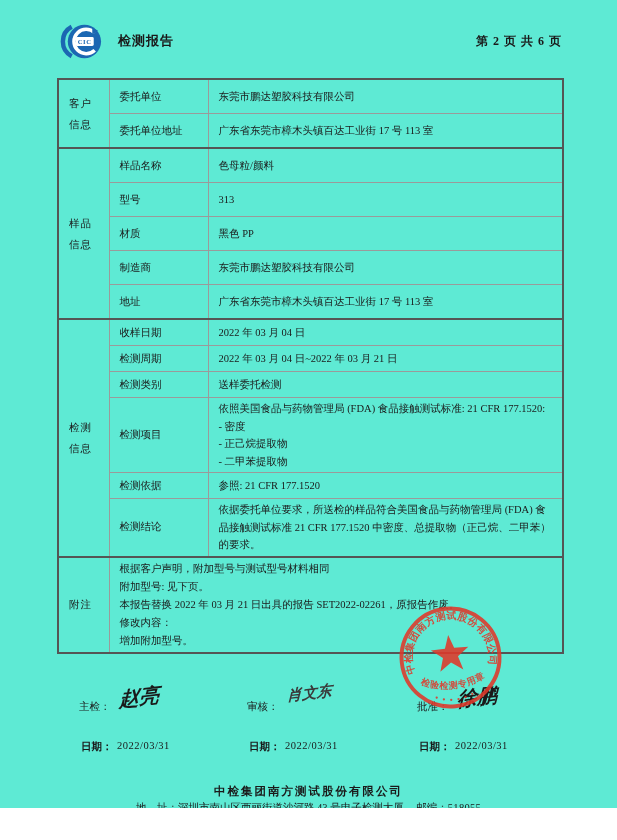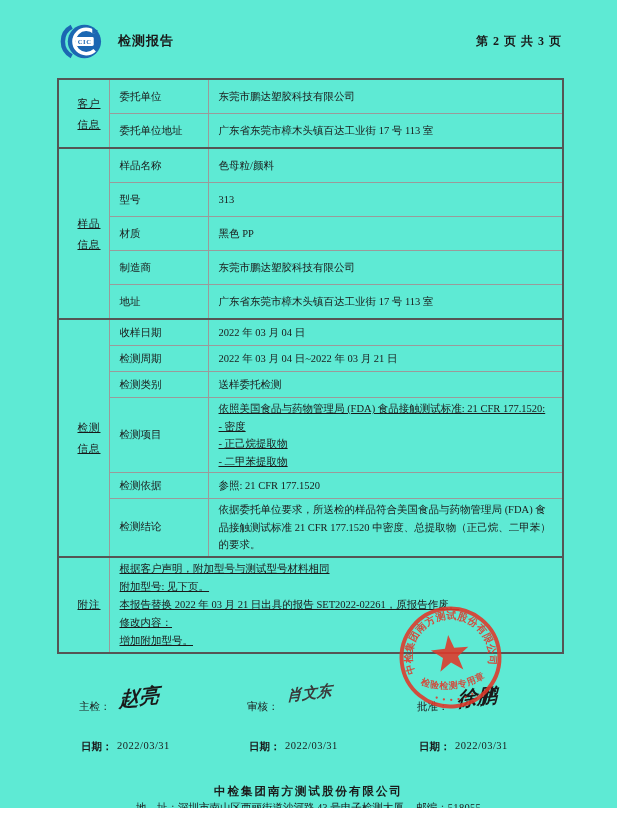--- a/index.html
+++ b/index.html
@@ -13,27 +13,27 @@
   .header { position:absolute; top:16px; left:57px; width:505px; height:50px; display:flex; align-items:center; }
   .logo { width:47px; height:47px; flex:0 0 auto; }
   .report-title { font-weight:bold; font-size:13px; margin-left:14px; letter-spacing:1px; }
   .report-no { font-weight:bold; font-size:12px; margin-left:66px; white-space:nowrap; }
   .page-ind { font-weight:bold; font-size:12px; margin-left:auto; white-space:nowrap; letter-spacing:1px; }
 
   
   table.report { position:absolute; top:78px; left:57px; width:505px; border-collapse:collapse; table-layout:fixed; font-size:10.5px; border:2px solid #555; }
   table.report td { border:1px solid #9a9a9a; vertical-align:middle; padding:2px 8px 2px 10px; }
   tr.sec-start td { border-top:2px solid #555; }
-  td.sec-head { text-align:right; padding:2px 3px; line-height:2.0; letter-spacing:1px;text-decoration:underline; }
+  td.sec-head { text-align:left; padding:2px 3px; line-height:2.0; letter-spacing:1px; }
   td.val { padding-left:12px; }
   tr.h32 td { height:29px; }
   tr.h25 td { height:21px; }
   td.multiline { line-height:17.5px; padding-top:4px; padding-bottom:4px; }
   td.notes { line-height:18px; padding:5px 10px; }
-  .ln { white-space:normal;text-decoration:underline; }
+  .ln { white-space:normal; }
 
   
   .seal { position:absolute; left:394px; top:601px; width:113px; height:113px; opacity:0.88; transform:rotate(-6deg); z-index:5; pointer-events:none; }
 
   
   .sig-area { position:absolute; top:686px; left:57px; width:505px; font-size:10.5px; }
   .sig-cols { display:grid; grid-template-columns: 168px 170px 167px; }
   .sig-col { position:relative; height:48px; }
   .sig-role { position:absolute; top:14px; left:22px; font-weight:normal; }
   .sig-name { position:absolute; top:-2px; left:62px; font-size:20px; font-weight:bold; font-style:italic; transform:rotate(-7deg) skewX(-8deg); white-space:nowrap; }
@@ -58,21 +58,21 @@
   <div class="header">
     <svg class="logo" viewBox="0 0 48 48">
       <path d="M15,9 A17,17 0 0,0 15,39" fill="none" stroke="#1b67b2" stroke-width="4.5"></path>
       <circle cx="28" cy="24" r="17" fill="#1b67b2"></circle>
       <path d="M38.5,15 A12.5,12.5 0 1,0 38.5,33" fill="none" stroke="#ffffff" stroke-width="3.6"></path>
       <path d="M36,10 L42,13 L36,17 Z" fill="#1b67b2"></path>
       <rect x="19" y="19.5" width="18.5" height="9" rx="1.5" fill="#ffffff"></rect>
       <text x="28.3" y="26.6" font-size="6.8" font-weight="bold" text-anchor="middle" fill="#1b67b2" font-family="'Liberation Serif',serif" letter-spacing="0.6">CIC</text>
     </svg>
     <span class="report-title">检测报告</span>
-    <span class="page-ind">第 2 页 共 3 页</span>
+    <span class="page-ind">第 2 页 共 6 页</span>
   </div>
 
   <table class="report">
     <colgroup>
         <col style="width:51px">
         <col style="width:99px">
         <col style="width:355px">
       </colgroup>
 
     <tbody>

